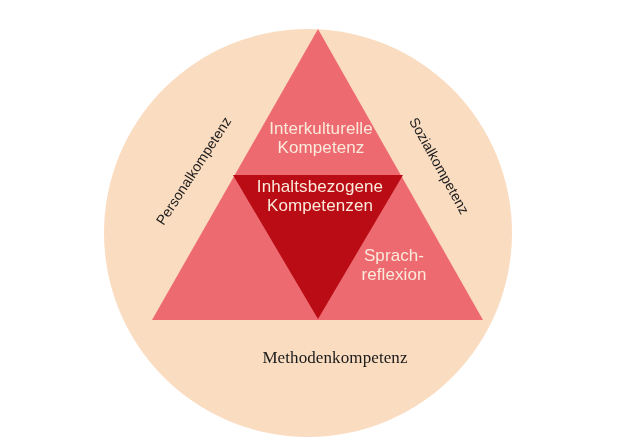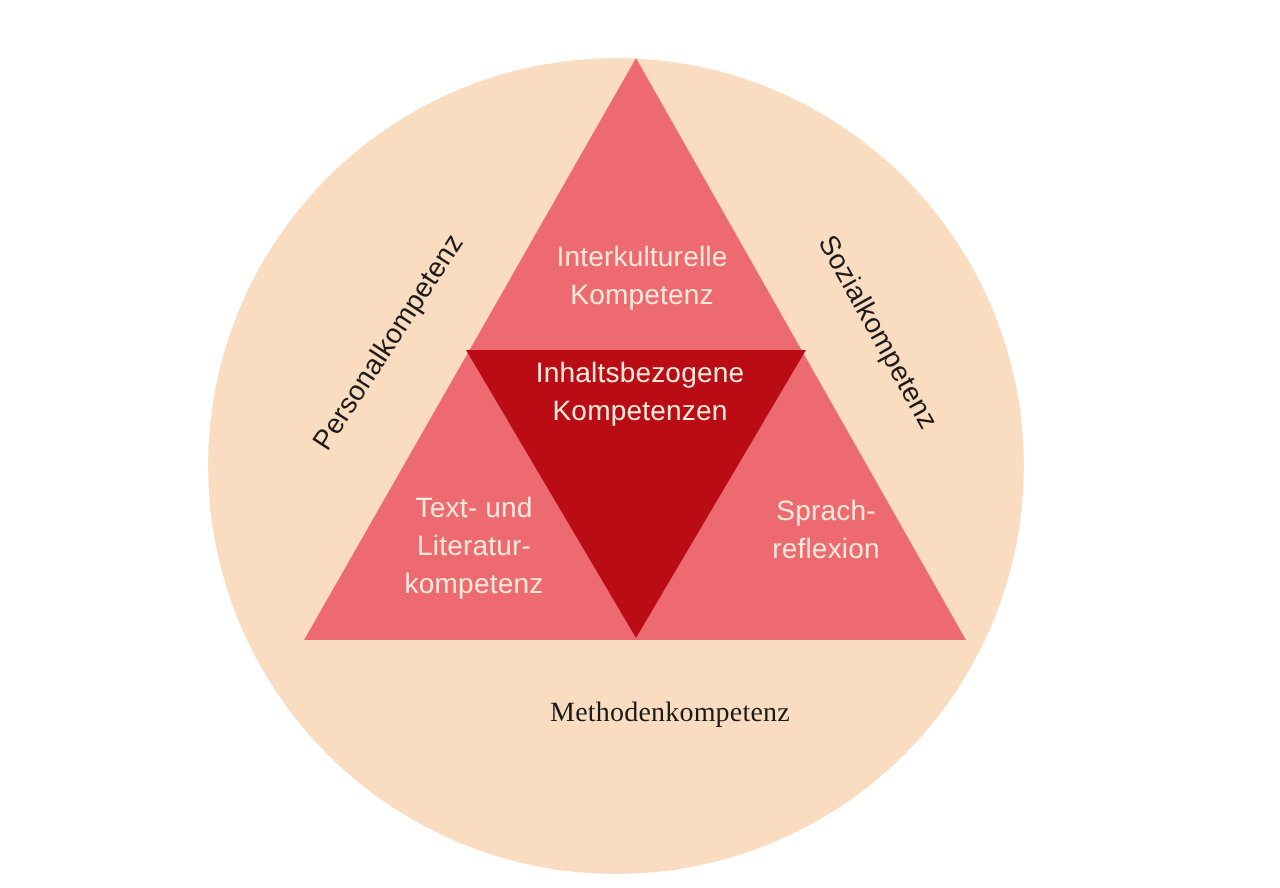--- a/index.html
+++ b/index.html
@@ -24,31 +24,31 @@
   }
   .shape-circle   { fill: var(--circle-fill, #fadcc1); }
   .shape-outer    { fill: var(--outer-triangle-fill, #ed6b70); }
   .shape-inner    { fill: var(--inner-triangle-fill, #b90c15); }
 
   .label {
     position: absolute;
     transform: translate(-50%, -50%);
     text-align: center;
     white-space: pre-line;
-    font-size: 14px;
+    font-size: 17px;
     line-height: 19px;
     letter-spacing: 0.1px;
   }
   .label--light { color: var(--light-text, #fbe9db); }
   .label--dark  { color: var(--dark-text, #1a1a1a); }
 
   .label-interkulturell  { left: 321px; top: 138px; }
   .label-inhaltsbezogen  { left: 320px; top: 196px; }
   .label-text-literatur  { left: 237px; top: 273px; }
-  .label-sprachreflexion { left: 413px; top: 265px; }
+  .label-sprachreflexion { left: 394px; top: 265px; }
   .label-methoden        { left: 335px; top: 357px; font-family: Liberation Serif, serif; }
 
   .label-personal {
     left: 194px; top: 171px;
     font-size: 14px;
     white-space: nowrap;
     transform: translate(-50%, -50%) rotate(-57deg);
   }
   .label-sozial {
     left: 439px; top: 166px;
@@ -73,20 +73,17 @@
   <div class="label label--dark label-sozial">Sozialkompetenz</div>
 
   <div class="label label--dark label-methoden">Methodenkompetenz</div>
 
   <div class="label label--light label-interkulturell">Interkulturelle
 Kompetenz</div>
 
   <div class="label label--light label-inhaltsbezogen">Inhaltsbezogene
 Kompetenzen</div>
 
-  <div class="label label--light label-text-literatur">Text- und
-Literatur-
-kompetenz</div>
 
   <div class="label label--light label-sprachreflexion">Sprach-
 reflexion</div>
 
 </div>
 
 </body></html>

